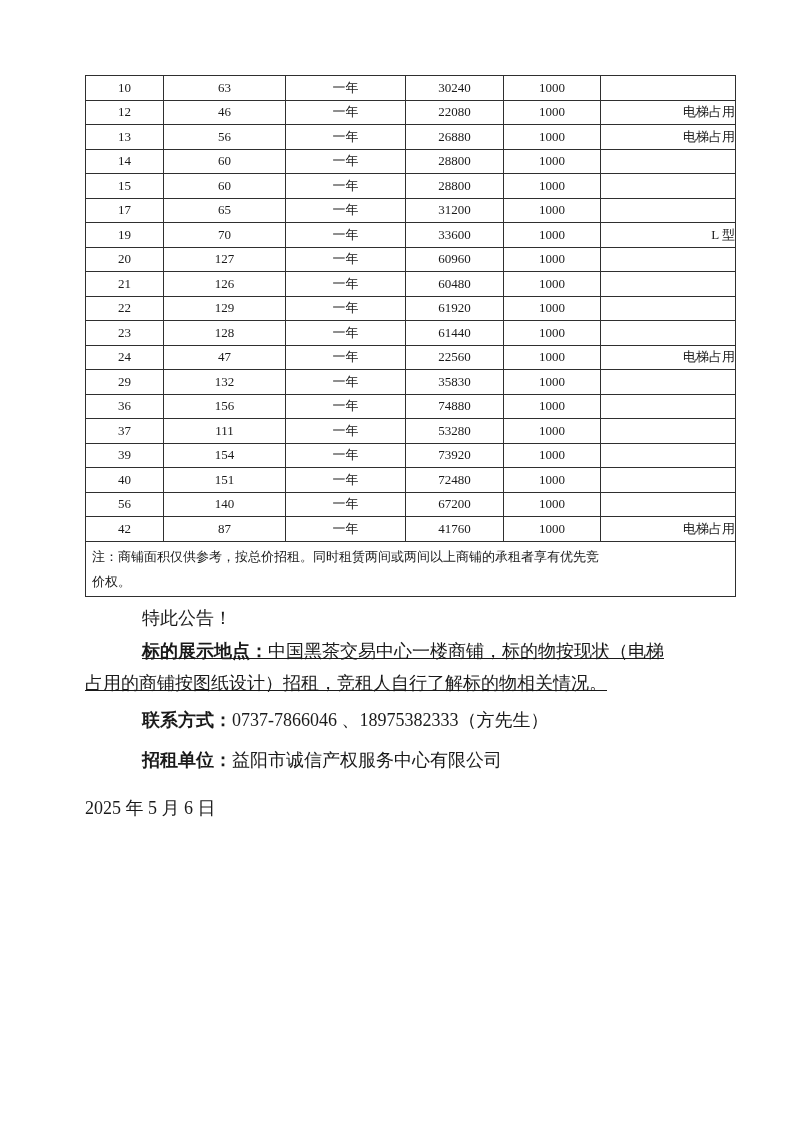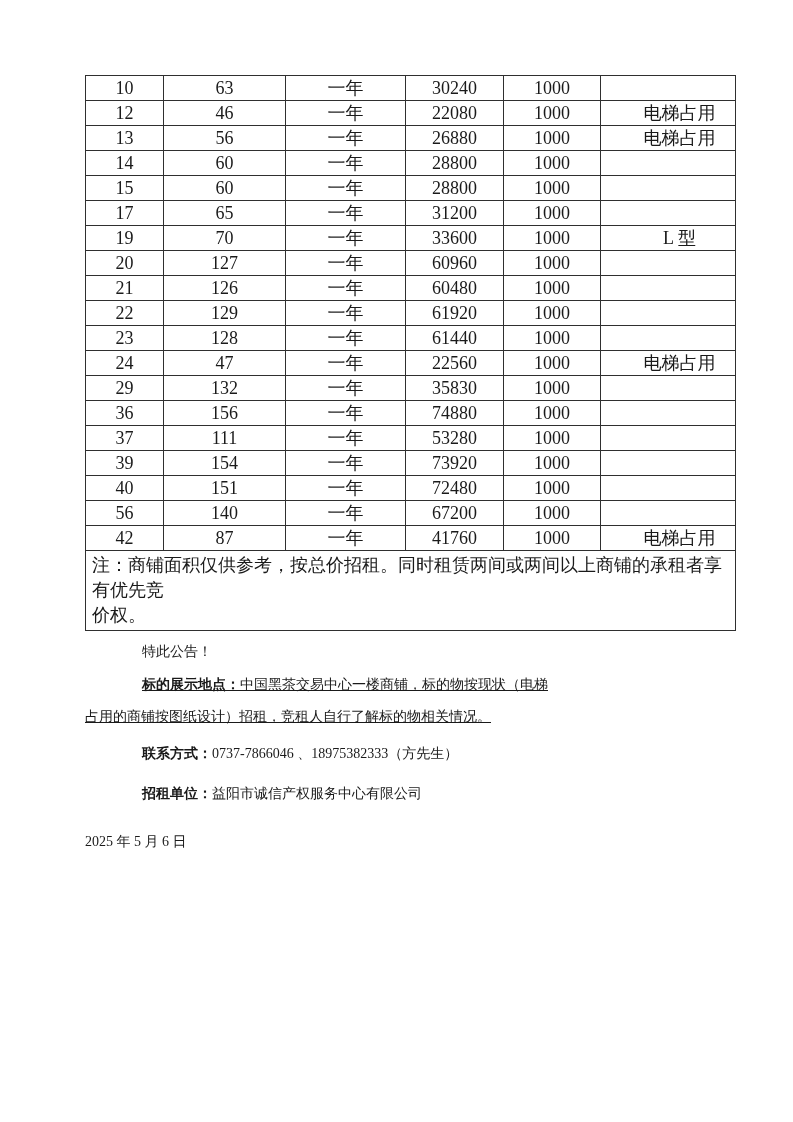--- a/index.html
+++ b/index.html
@@ -19,44 +19,44 @@
   .doc {
     position: absolute;
     left: 85px;
     top: 75px;
     width: 650px;
   }
   table.shop-table {
     border-collapse: collapse;
     table-layout: fixed;
     width: 650px;
-    font-size: 18px;
+    font-size: 13px;
   }
   table.shop-table td {
     border: 1px solid #2f2f2f;
     height: 23.5px;
     text-align: center;
     vertical-align: middle;
     padding: 0;
     overflow: hidden;
     white-space: nowrap;
   }
   table.shop-table td.remark {
-    text-align: center;
+    text-align: right;
     padding-left: 23px;
   }
   table.shop-table td.note {
     text-align: left;
     height: auto;
     padding: 2px 6px;
     line-height: 25px;
     white-space: normal;
   }
   .para {
-    font-size: 14px;
+    font-size: 18px;
     line-height: 26px;
   }
   .p-announce {
     margin: 8px 0 0 57px;
   }
   .p-exhibit {
     margin-top: 4px;
     line-height: 32px;
     text-decoration: underline;
   }

